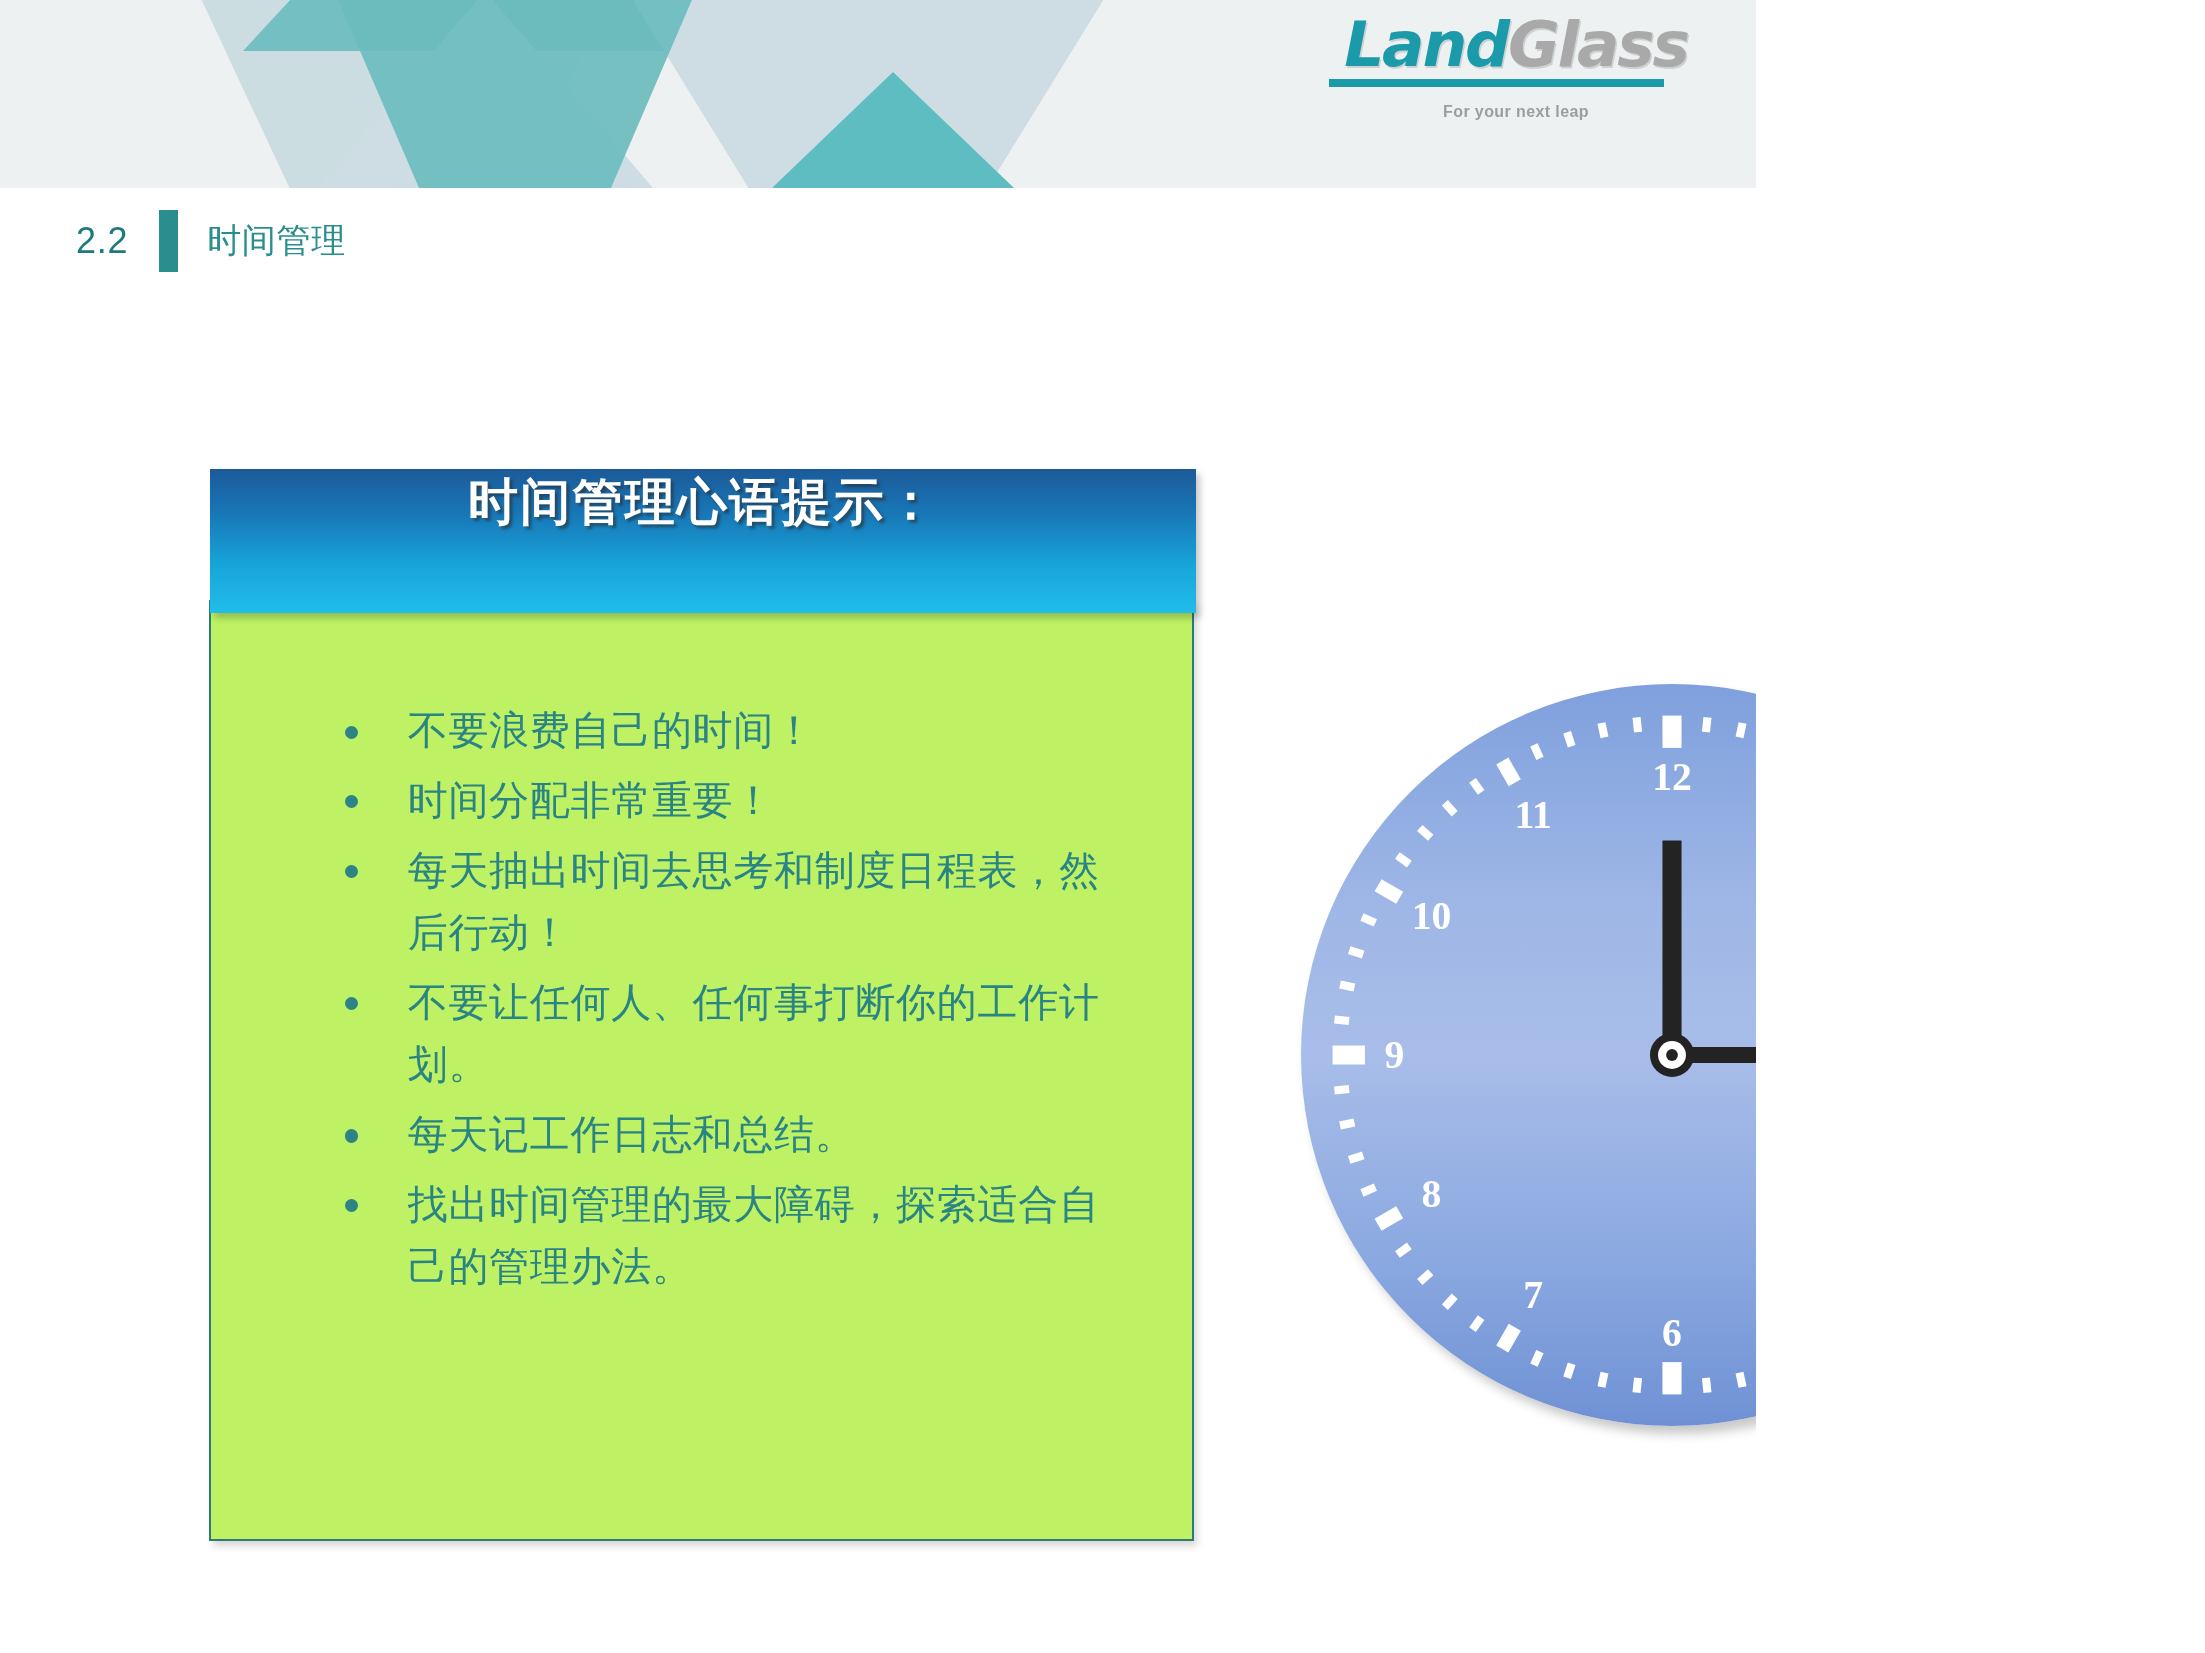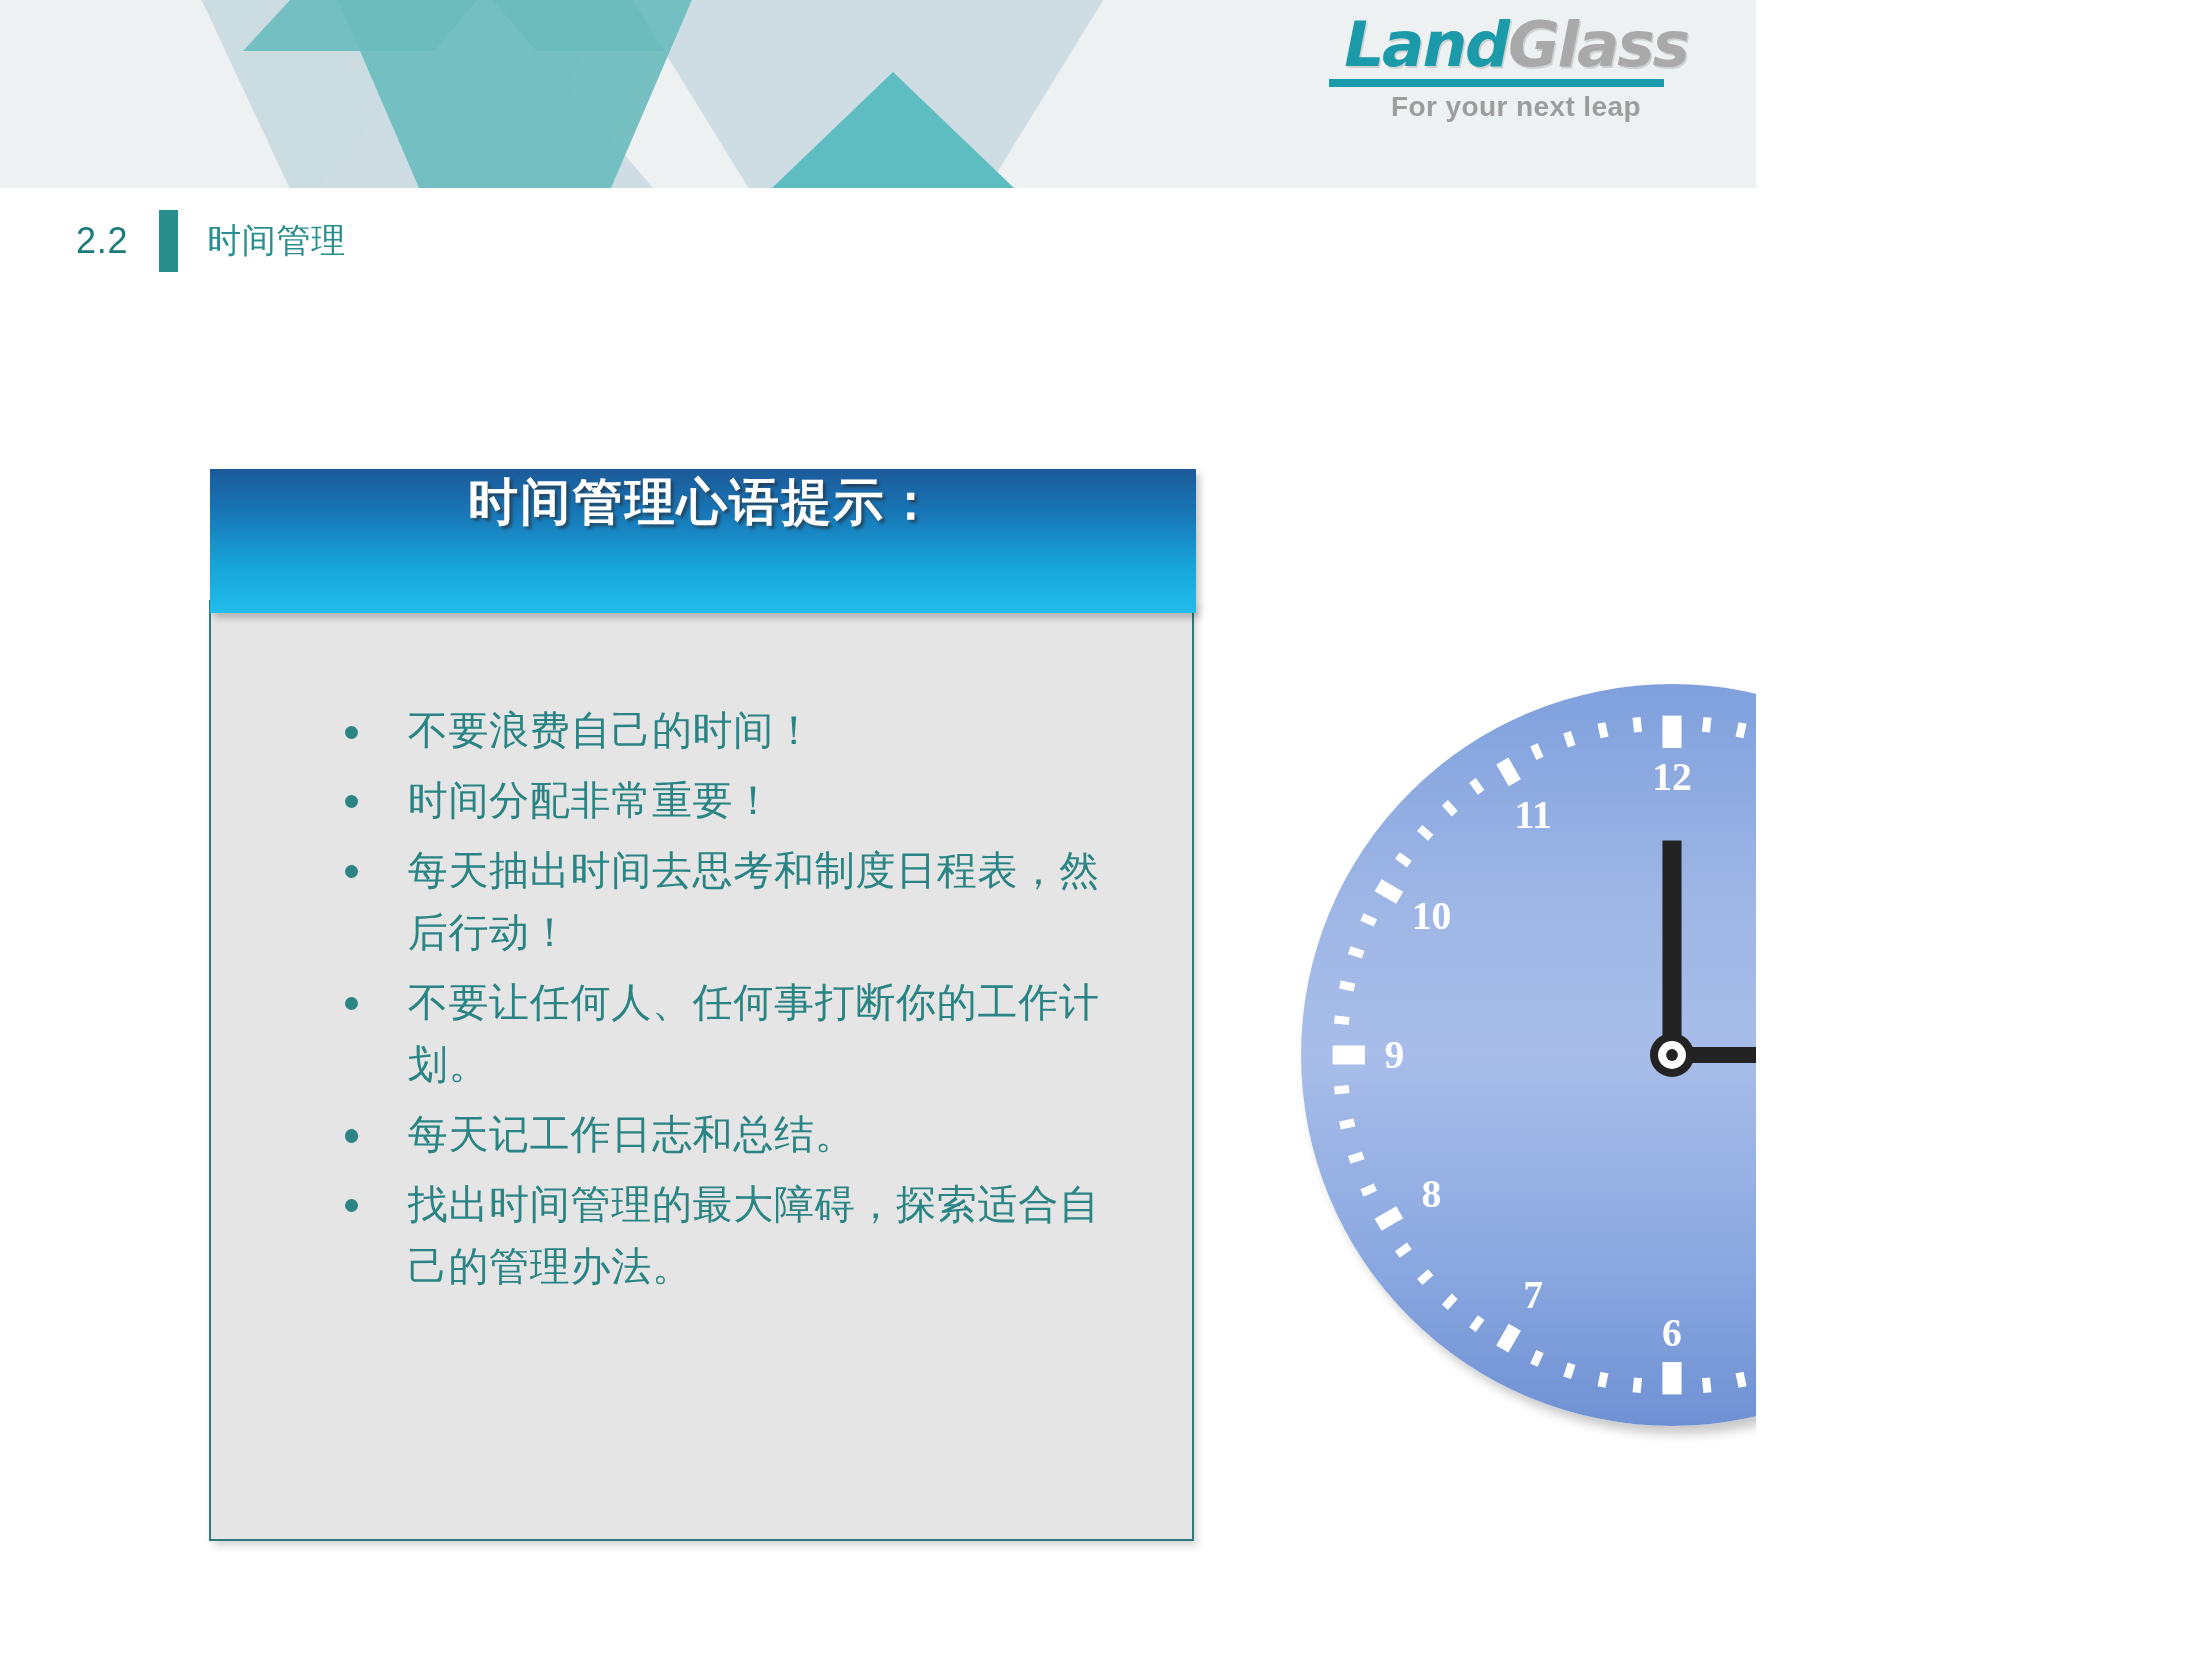--- a/index.html
+++ b/index.html
@@ -101,22 +101,22 @@
   }
   .logo-land { color: #1b9aaa; }
   .logo-glass { color: #a9a9a9; }
   .logo-rule {
     height: 8px;
     background: #1b9aaa;
     margin: 2.9px 0 0 4.4px;
     width: 335px;
   }
   .logo-tag {
-    margin-top: 4px;
-    font-size: 28px;
+    margin-top: 16px;
+    font-size: 16px;
     font-weight: bold;
     color: #9d9d9d;
     letter-spacing: 0.4px;
   }
 
   
   .title-row {
     position: absolute;
     left: 76px;
     top: 210px;
@@ -171,21 +171,21 @@
     font-weight: bold;
     letter-spacing: 2.2px;
     text-shadow: 2.9px 2.9px 2.9px rgba(40,40,40,0.55);
   }
   .tips-body {
     position: absolute;
     left: -1.5px;
     top: 131px;
     width: 985px;
     height: 941px;
-    background: #e5e5e5;
+    background: #bef264;
     border: 2.2px solid #2f7b7b;
     box-shadow: 4.4px 5.9px 7.4px rgba(0,0,0,0.16);
     box-sizing: border-box;
     z-index: 1;
   }
   .bullets {
     position: absolute;
     left: 0;
     top: 97px;
     width: 100%;

